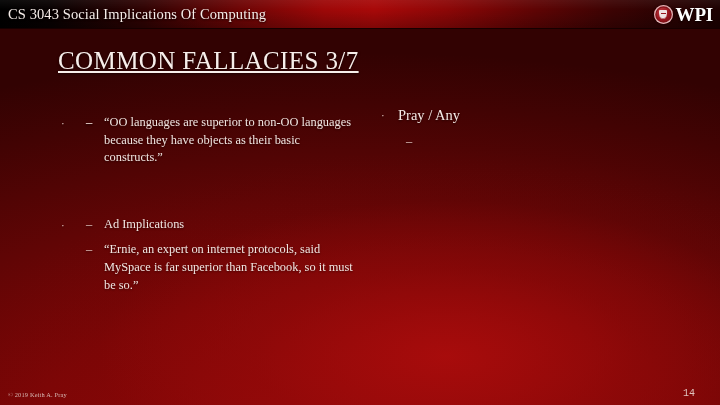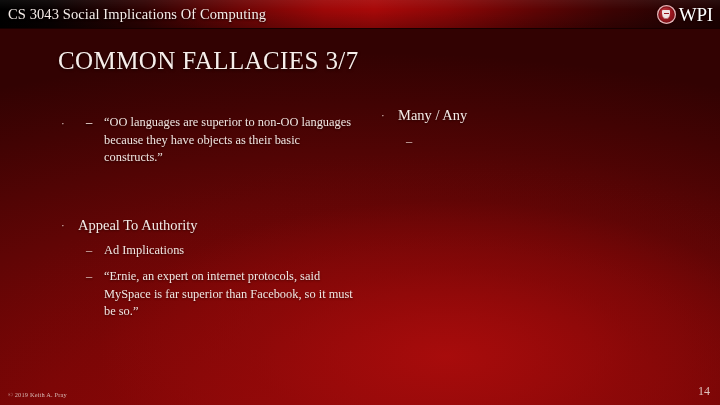--- a/index.html
+++ b/index.html
@@ -73,36 +73,37 @@
   #wpi-seal .shield::after {
     content: "";
     position: absolute;
     width: 5px; height: 1.4px;
     background: #96151d;
     top: 8px; left: 7px;
   }
   #wpi-word {
     font-family: "Liberation Serif", "DejaVu Serif", serif;
     font-size: 19px;
-    font-weight: normal;
+    font-weight: bold;
     color: #ffffff;
     letter-spacing: -0.2px;
     line-height: 1;
     text-shadow: 0 1px 2px rgba(0,0,0,0.8);
   }
 
   
   #slide-title {
     position: absolute;
     left: 58px; top: 47px;
     font-size: 25px;
     color: #f7eeea;
     letter-spacing: 0.4px;
     white-space: nowrap;
     text-shadow: 0 1px 3px rgba(0,0,0,0.55);
+    text-decoration: underline;
   }
 
   
   .column {
     position: absolute;
     top: 106px;
   }
   #column-left  { left: 58px;  width: 300px; }
   #column-right { left: 378px; width: 300px; }
 
@@ -149,23 +150,23 @@
     position: absolute;
     left: 8px; bottom: 7px;
     font-family: "Liberation Serif", "DejaVu Serif", serif;
     font-size: 6.4px;
     color: #d8b9b4;
     letter-spacing: 0.15px;
     white-space: nowrap;
   }
   #footer-pagenum {
     position: absolute;
-    right: 10px; bottom: 6px;
-    font-family: Liberation Serif, serif;
-    font-size: 12px;
+    right: 25px; bottom: 6px;
+    font-family: Liberation Mono, monospace;
+    font-size: 10px;
     color: #e0c3be;
     white-space: nowrap;
   }
 </style>
 </head>
 <body>
 
 <div id="slide">
 
   <div id="header-bar">
@@ -191,39 +192,38 @@
       </div>
       <div class="bullet2">
         <span class="marker2">–</span>
         <span>“OO languages are superior to non-OO languages because they have objects as their basic constructs.”</span>
       </div>
     </div>
 
     <div class="topic spaced">
       <div class="bullet1">
         <span class="marker1">·</span>
-        <span>Appeal To Authority</span>
       </div>
       <div class="bullet2">
         <span class="marker2">–</span>
         <span>Ad Implications</span>
       </div>
       <div class="bullet2">
         <span class="marker2">–</span>
         <span>“Ernie, an expert on internet protocols, said MySpace is far superior than Facebook, so it must be so.”</span>
       </div>
     </div>
 
   </div>
 
   <div class="column" id="column-right">
     <div class="topic">
       <div class="bullet1">
         <span class="marker1">·</span>
-        <span>Many / Any</span>
+        <span>Pray / Any</span>
       </div>
       <div class="bullet2">
         <span class="marker2">–</span>
       </div>
     </div>
   </div>
 
   <div id="footer-copyright">© 2019 Keith A. Pray</div>
   <div id="footer-pagenum">14</div>
 

